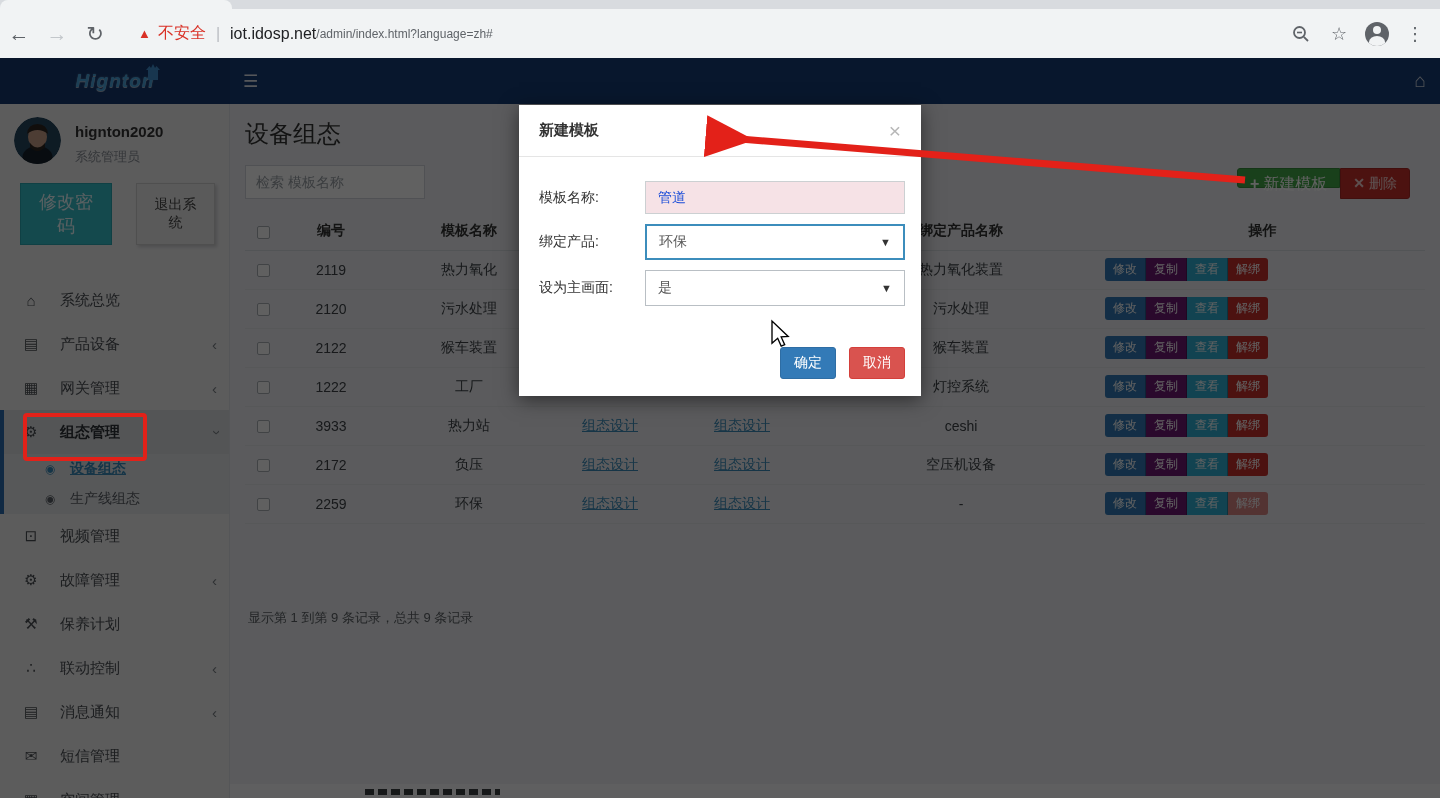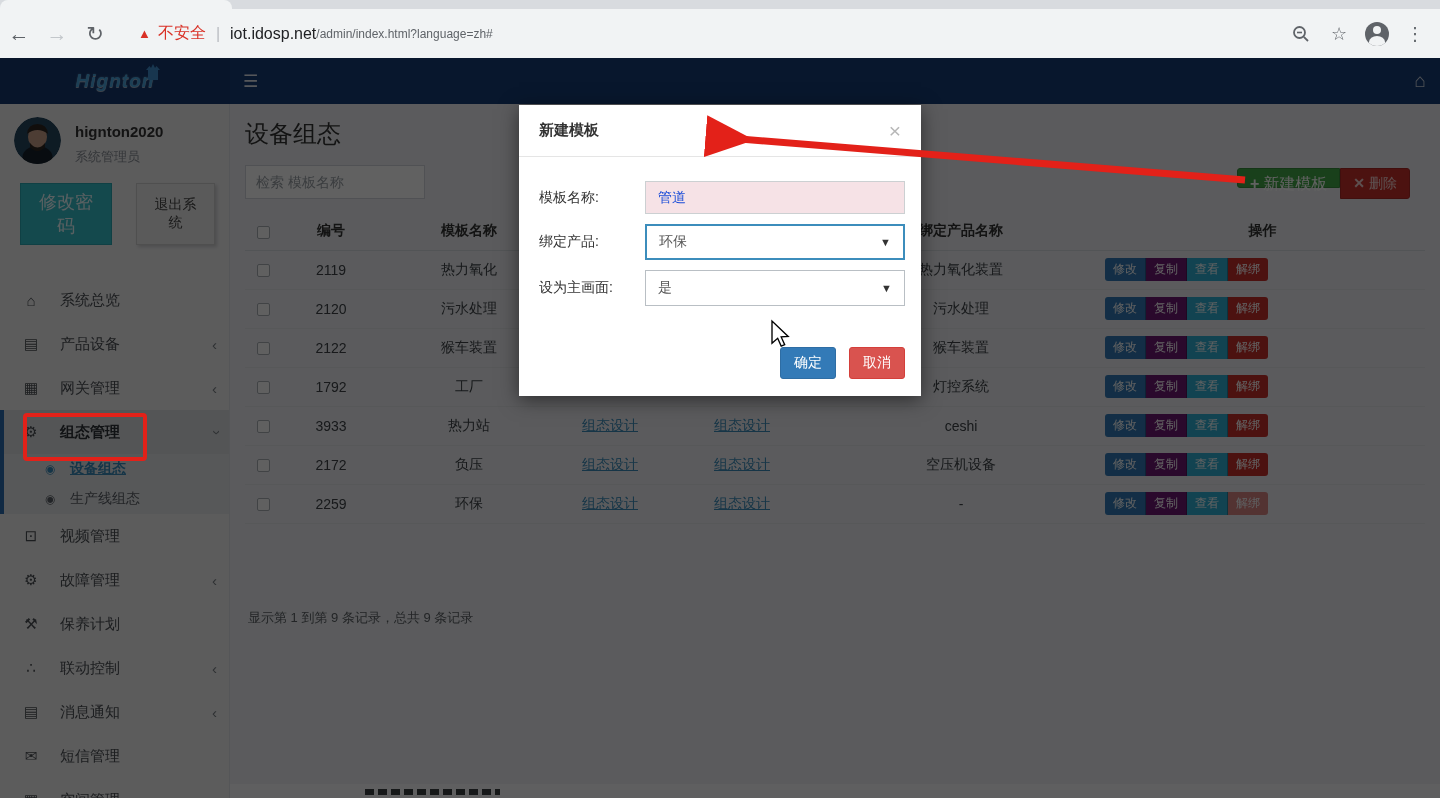--- a/index.html
+++ b/index.html
@@ -315,21 +315,21 @@
               <div class="act-group">
                 <span class="act-btn act-edit">修改</span>
                 <span class="act-btn act-copy">复制</span>
                 <span class="act-btn act-view">查看</span>
                 <span class="act-btn act-unbind">解绑</span>
               </div>
             </td>
           </tr>
           <tr>
             <td><span class="cbx"></span></td>
-            <td>1792</td>
+            <td>1222</td>
             <td>工厂</td>
             <td><a class="cfg-link">组态设计</a></td>
             <td><a class="cfg-link">组态设计</a></td>
             <td>灯控系统</td>
             <td>
               <div class="act-group">
                 <span class="act-btn act-edit">修改</span>
                 <span class="act-btn act-copy">复制</span>
                 <span class="act-btn act-view">查看</span>
                 <span class="act-btn act-unbind">解绑</span>

